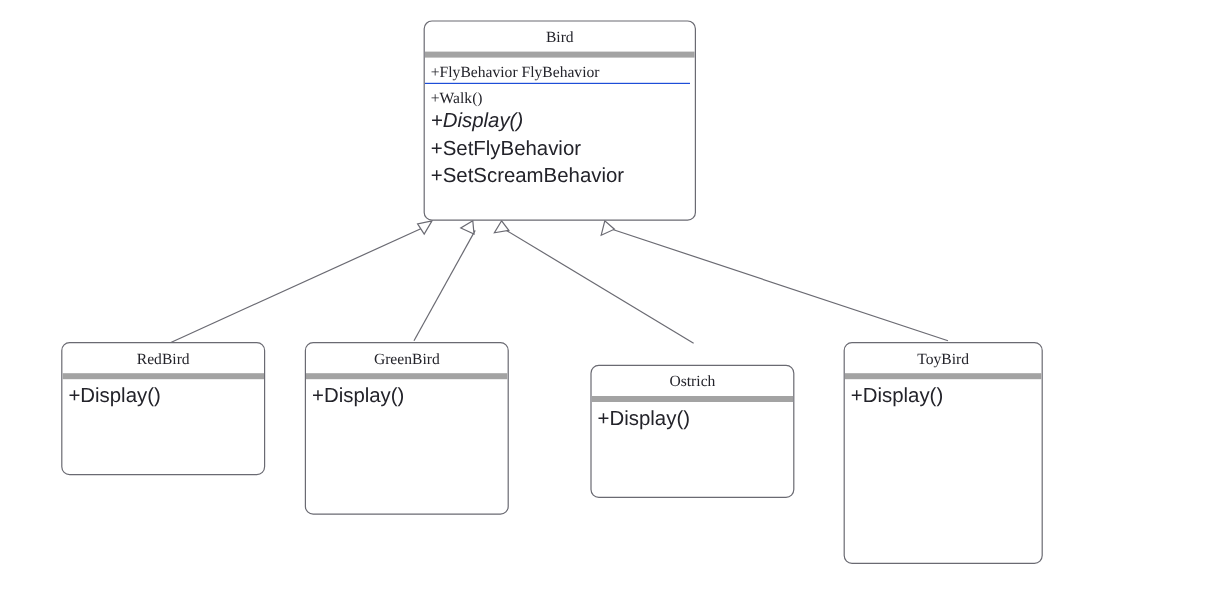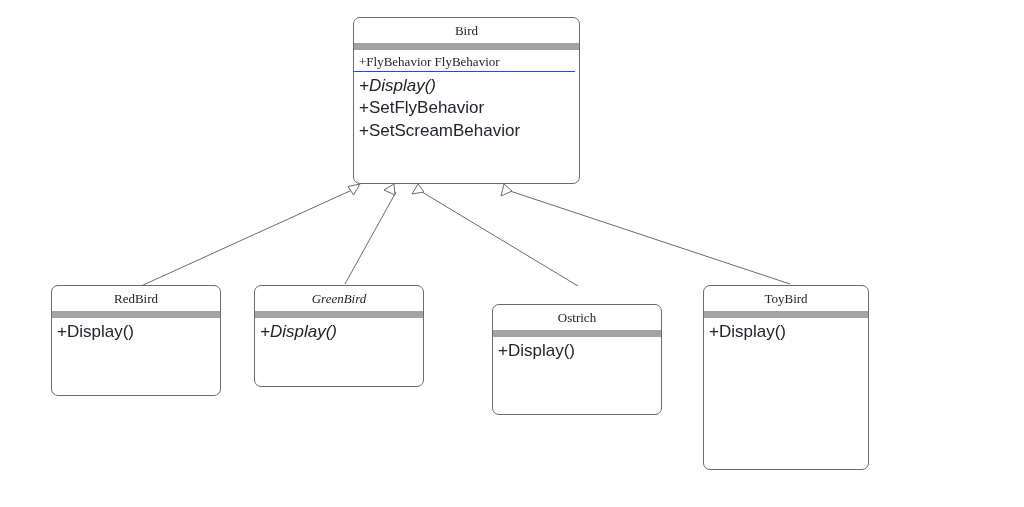--- a/index.html
+++ b/index.html
@@ -32,21 +32,21 @@
     overflow: hidden;
   }
   .class-title {
     text-align: center;
     font-family: "Liberation Serif", serif;
     font-size: 13px;
     color: #23232a;
     line-height: 1;
     padding-top: 6px;
     padding-bottom: 6px;
-    border-bottom: 7px solid #a3a3a3;
+    border-bottom: 5px solid #a3a3a3;
   }
   .compartment {
     padding: 3px 0 0 0;
   }
   .compartment.attrs {
     border-bottom: 1px solid #1d4ed8;
     margin-right: 4px;
   }
   .member {
     font-size: 12.5px;
@@ -86,34 +86,35 @@
     <line x1="790" y1="284" x2="510" y2="191" stroke="#6a6a72" stroke-width="1" fill="none"></line>
     <polygon points="504,184 501,196 512,191" fill="#ffffff" stroke="#6a6a72" stroke-width="1"></polygon>
   </svg>
 
   <div class="uml-class" style="left:353px; top:17px; width:227px; height:167px;">
     <div class="class-title">Bird</div>
     <div class="compartment attrs">
       <div class="member serif">+FlyBehavior FlyBehavior</div>
     </div>
     <div class="compartment">
+      <div class="member serif">+Walk()</div>
       <div class="member sans italic">+Display()</div>
       <div class="member sans">+SetFlyBehavior</div>
       <div class="member sans">+SetScreamBehavior</div>
     </div>
   </div>
 
   <div class="uml-class" style="left:51px; top:285px; width:170px; height:111px;">
     <div class="class-title">RedBird</div>
     <div class="compartment">
       <div class="member sans">+Display()</div>
     </div>
   </div>
 
-  <div class="uml-class" style="left:254px; top:285px; width:170px; height:102px;font-style:italic;">
+  <div class="uml-class" style="left:254px; top:285px; width:170px; height:144px;">
     <div class="class-title">GreenBird</div>
     <div class="compartment">
       <div class="member sans">+Display()</div>
     </div>
   </div>
 
   <div class="uml-class" style="left:492px; top:285px; width:170px; height:111px;margin-top:19px;">
     <div class="class-title">Ostrich</div>
     <div class="compartment">
       <div class="member sans">+Display()</div>

